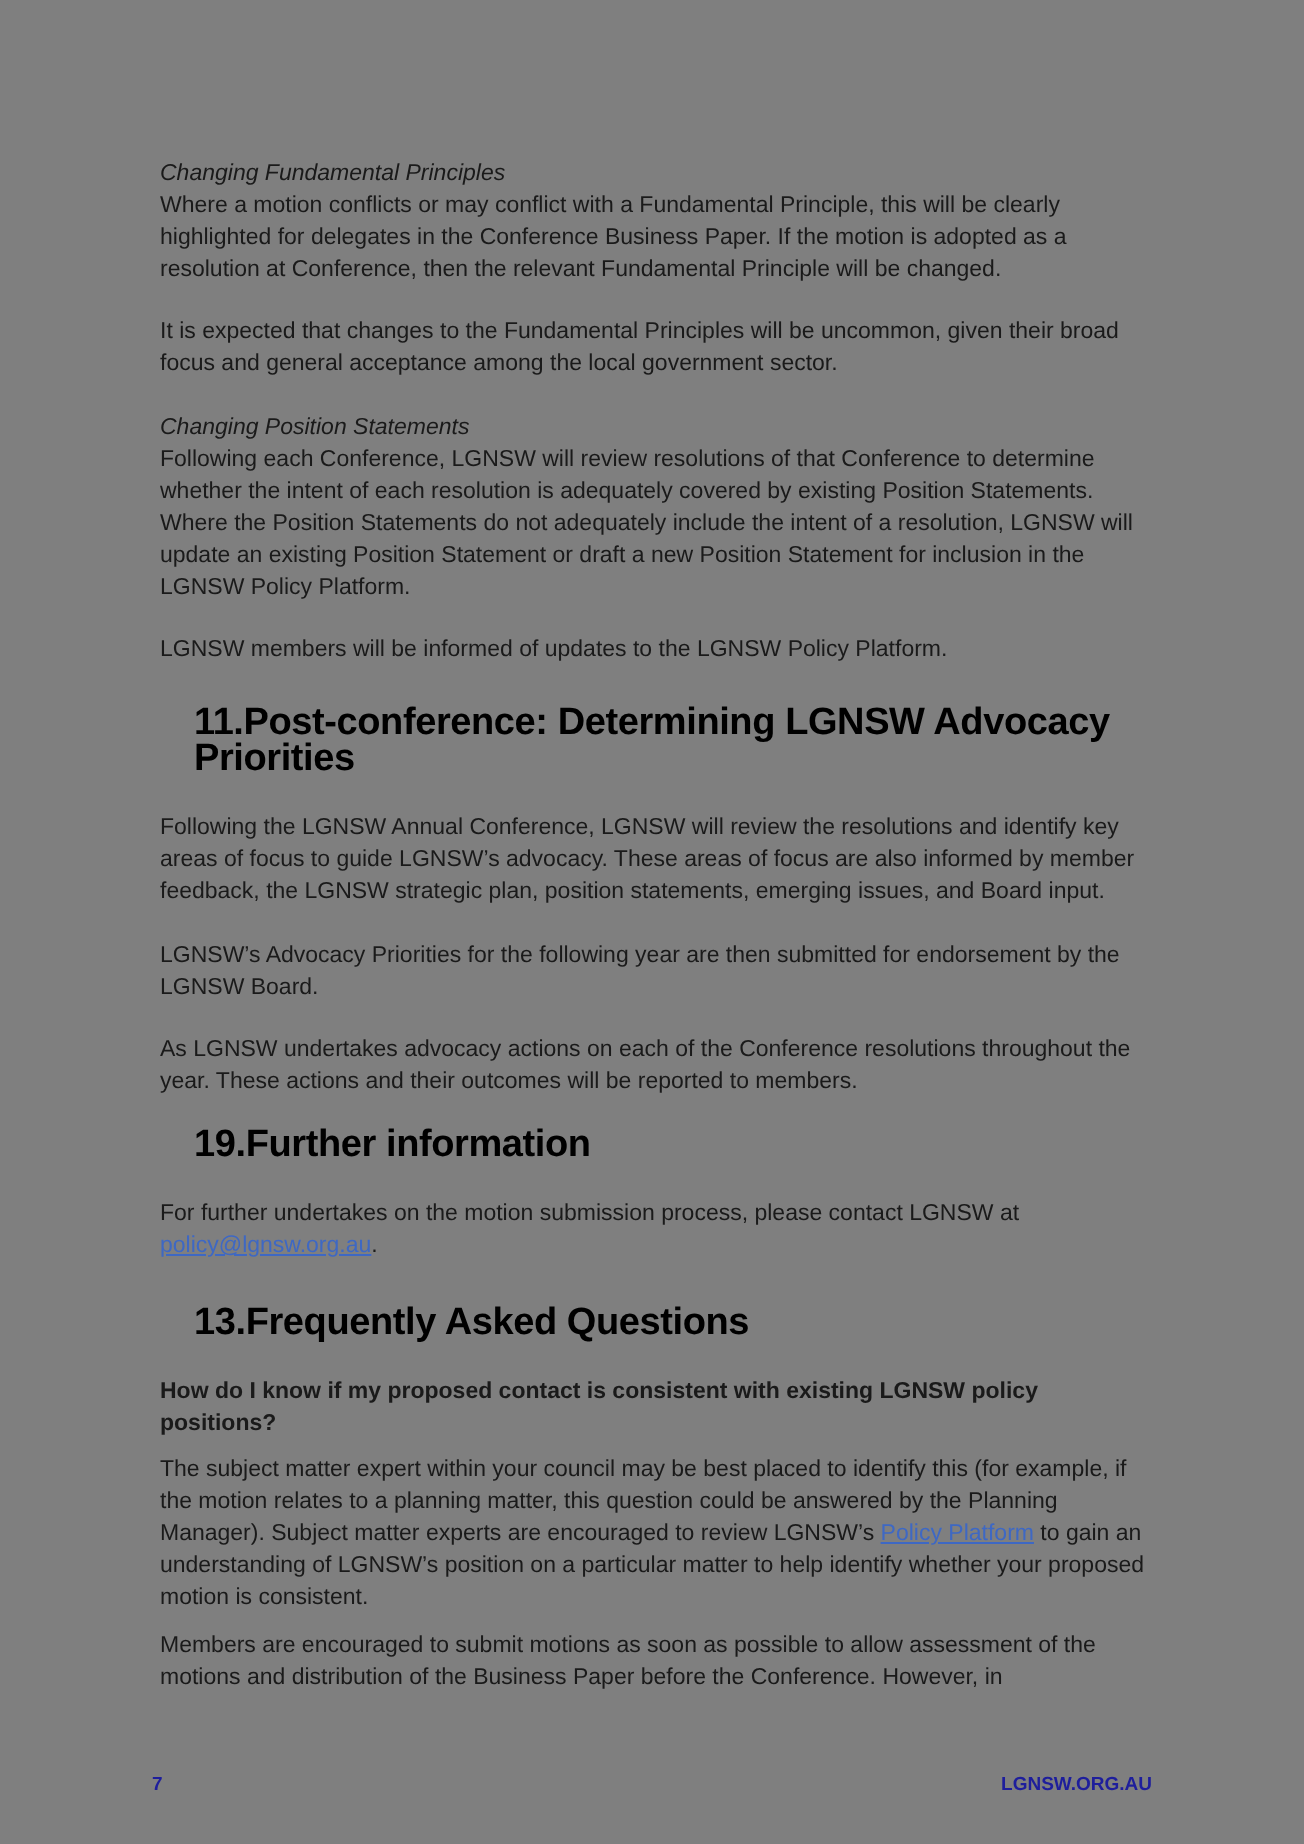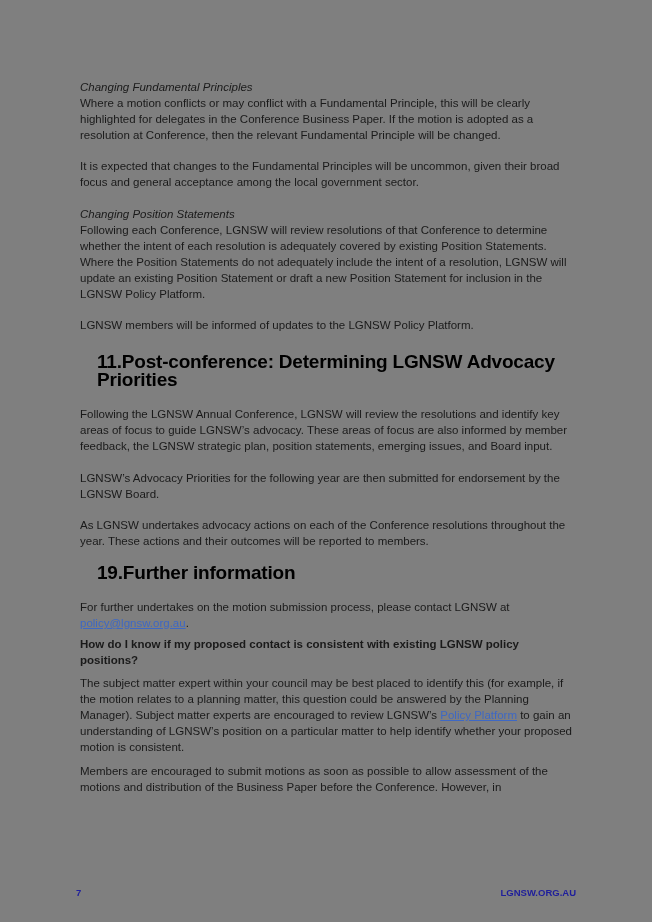--- a/index.html
+++ b/index.html
@@ -74,20 +74,21 @@
     <h2 class="blue-h mt20"><span class="h-num">11.</span><span>Post-conference: Determining LGNSW Advocacy Priorities</span></h2>
     <p class="mt5">Following the LGNSW Annual Conference, LGNSW will review the resolutions and identify key areas of focus to guide LGNSW’s advocacy. These areas of focus are also informed by member feedback, the LGNSW strategic plan, position statements, emerging issues, and Board input.</p>
 
     <p class="mt16">LGNSW’s Advocacy Priorities for the following year are then submitted for endorsement by the LGNSW Board.</p>
 
     <p class="mt15">As LGNSW undertakes advocacy actions on each of the Conference resolutions throughout the year. These actions and their outcomes will be reported to members.</p>
 
     <h2 class="blue-h mt15"><span class="h-num">19.</span><span>Further information</span></h2>
     <p class="mt5"><span>For further undertakes on the motion submission process, please contact LGNSW at </span><a class="link">policy@lgnsw.org.au</a><span>.</span></p>
 
+    <h2 class="blue-h mt22"><span class="h-num">13.</span><span>Frequently Asked Questions</span></h2>
     <p class="bold-q mt5">How do I know if my proposed contact is consistent with existing LGNSW policy positions?</p>
     <p class="mt7"><span>The subject matter expert within your council may be best placed to identify this (for example, if the motion relates to a planning matter, this question could be answered by the Planning Manager). Subject matter experts are encouraged to review LGNSW’s </span><a class="link">Policy Platform</a><span> to gain an understanding of LGNSW’s position on a particular matter to help identify whether your proposed motion is consistent.</span></p>
 
     <p class="mt8">Members are encouraged to submit motions as soon as possible to allow assessment of the motions and distribution of the Business Paper before the Conference. However, in</p>
 
   </div>
 
   <div class="footer">
     <span>7</span>
     <span>LGNSW.ORG.AU</span>

